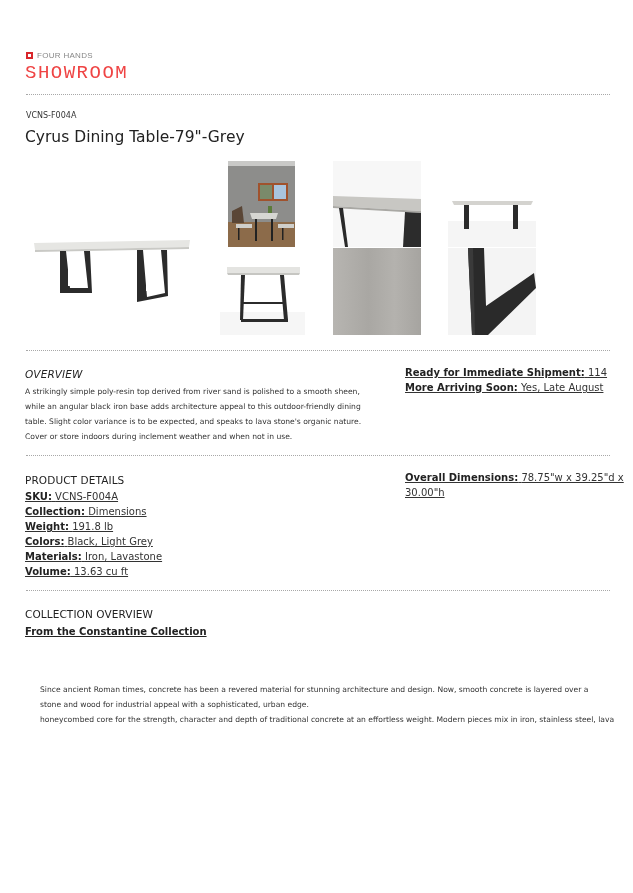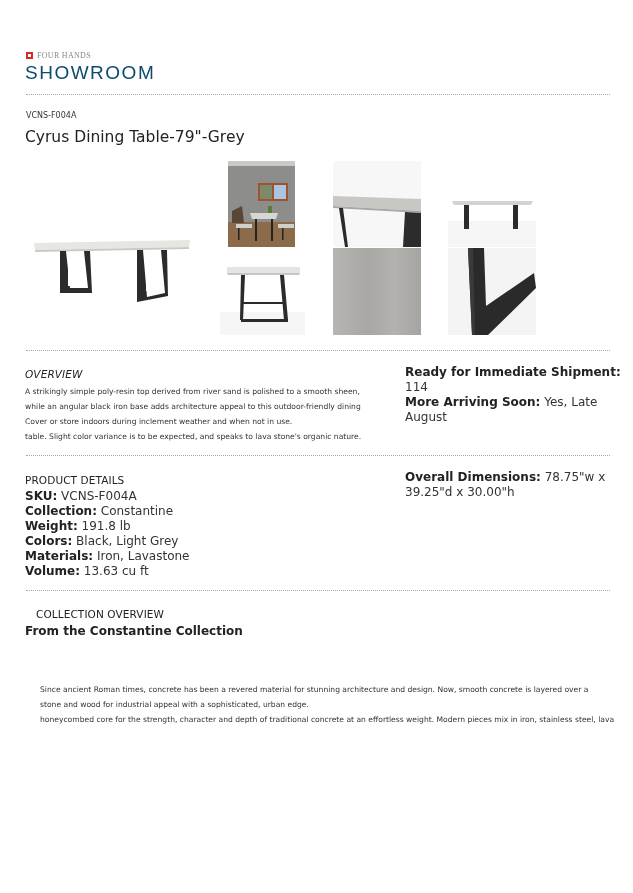--- a/index.html
+++ b/index.html
@@ -1,28 +1,28 @@
 <!DOCTYPE html>
 <html><head>
 <meta charset="utf-8">
 <style>
   html, body { margin:0; padding:0; background:#ffffff; }
   body { width:633px; height:893px; position:relative; overflow:hidden; font-family:"DejaVu Sans", sans-serif; color:#222; }
   .abs { position:absolute; }
-  .logo-top { left:26px; top:51px; font-size:8px; letter-spacing:0.3px; color:#888; display:flex; align-items:center; font-family:Liberation Serif, serif;justify-content:center; }
+  .logo-top { left:26px; top:51px; font-size:8px; letter-spacing:0.3px; color:#888; display:flex; align-items:center; font-family:Liberation Sans, sans-serif;justify-content:center; }
   .logo-mark { width:7px; height:7px; background:#d9262b; margin-right:4px; position:relative; }
   .logo-mark::after { content:""; position:absolute; left:2px; top:2px; width:3px; height:3px; background:#fff; }
-  .logo-main { left:25px; top:62px; font-family:Liberation Sans, sans-serif; font-size:19px; letter-spacing:1.5px; color:#0c4a6e; }
+  .logo-main { left:25px; top:62px; font-family:Liberation Mono, monospace; font-size:19px; letter-spacing:1.5px; color:#ef4444; }
   .rule { left:26px; width:584px; height:0; border-top:1px dotted #a8a8a8; }
   .sku-top { left:26px; top:111px; font-size:8px; color:#333; }
   .title { left:25px; top:128px; font-size:15.5px; color:#222; }
   .img { position:absolute; background:#fff; overflow:hidden; }
   .section-h { font-size:10.5px; color:#222; letter-spacing:0.1px; }
   .para { font-size:7.6px; line-height:15px; color:#333; }
-  .kv { font-size:12px; line-height:15px; color:#333; }
+  .kv { font-size:10px; line-height:15px; color:#333;text-decoration:underline; }
   .kv b { font-weight:bold; color:#222; }
   svg { display:block; }
 </style>
 </head>
 <body>
 
 <div class="abs logo-top">
   <span class="logo-mark"></span>
   <span>FOUR HANDS</span>
 </div>
@@ -103,46 +103,46 @@
     <polygon points="20,0 25,0 27,87 24,87" fill="#3a3a3a"></polygon>
   </svg>
 </div>
 
 <div class="abs rule" style="top:350px;"></div>
 
 <div class="abs section-h" style="left:25px; top:368px;font-style:italic;">OVERVIEW</div>
 <div class="abs para" style="left:25px; top:384px; width:360px;">
   <div>A strikingly simple poly-resin top derived from river sand is polished to a smooth sheen,</div>
   <div>while an angular black iron base adds architecture appeal to this outdoor-friendly dining</div>
+  <div>table. Slight color variance is to be expected, and speaks to lava stone's organic nature.</div>
   <div>Cover or store indoors during inclement weather and when not in use.</div>
-  <div>table. Slight color variance is to be expected, and speaks to lava stone's organic nature.</div>
 </div>
 
 <div class="abs kv" style="left:405px; top:365px;">
   <div><b>Ready for Immediate Shipment:</b> <span>114</span></div>
   <div><b>More Arriving Soon:</b> <span>Yes, Late August</span></div>
 </div>
 
 <div class="abs rule" style="top:455px;"></div>
 
 <div class="abs section-h" style="left:25px; top:474px;">PRODUCT DETAILS</div>
 <div class="abs kv" style="left:25px; top:489px;">
   <div><b>SKU:</b> <span>VCNS-F004A</span></div>
-  <div><b>Collection:</b> <span>Constantine</span></div>
+  <div><b>Collection:</b> <span>Dimensions</span></div>
   <div><b>Weight:</b> <span>191.8 lb</span></div>
   <div><b>Colors:</b> <span>Black, Light Grey</span></div>
   <div><b>Materials:</b> <span>Iron, Lavastone</span></div>
   <div><b>Volume:</b> <span>13.63 cu ft</span></div>
 </div>
 
 <div class="abs kv" style="left:405px; top:470px;">
   <b>Overall Dimensions:</b> <span>78.75"w x 39.25"d x 30.00"h</span>
 </div>
 
 <div class="abs rule" style="top:590px;"></div>
 
-<div class="abs section-h" style="left:36px; top:608px;">COLLECTION OVERVIEW</div>
+<div class="abs section-h" style="left:25px; top:608px;">COLLECTION OVERVIEW</div>
 <div class="abs kv" style="left:25px; top:624px; font-weight:bold; color:#222;text-align:right;">From the Constantine Collection</div>
 <div class="abs para" style="left:40px; top:639px; width:600px;margin-top:43px;">
   <div>Since ancient Roman times, concrete has been a revered material for stunning architecture and design. Now, smooth concrete is layered over a</div>
   <div>stone and wood for industrial appeal with a sophisticated, urban edge.</div>
   <div>honeycombed core for the strength, character and depth of traditional concrete at an effortless weight. Modern pieces mix in iron, stainless steel, lava</div>
 </div>
 
 </body></html>

